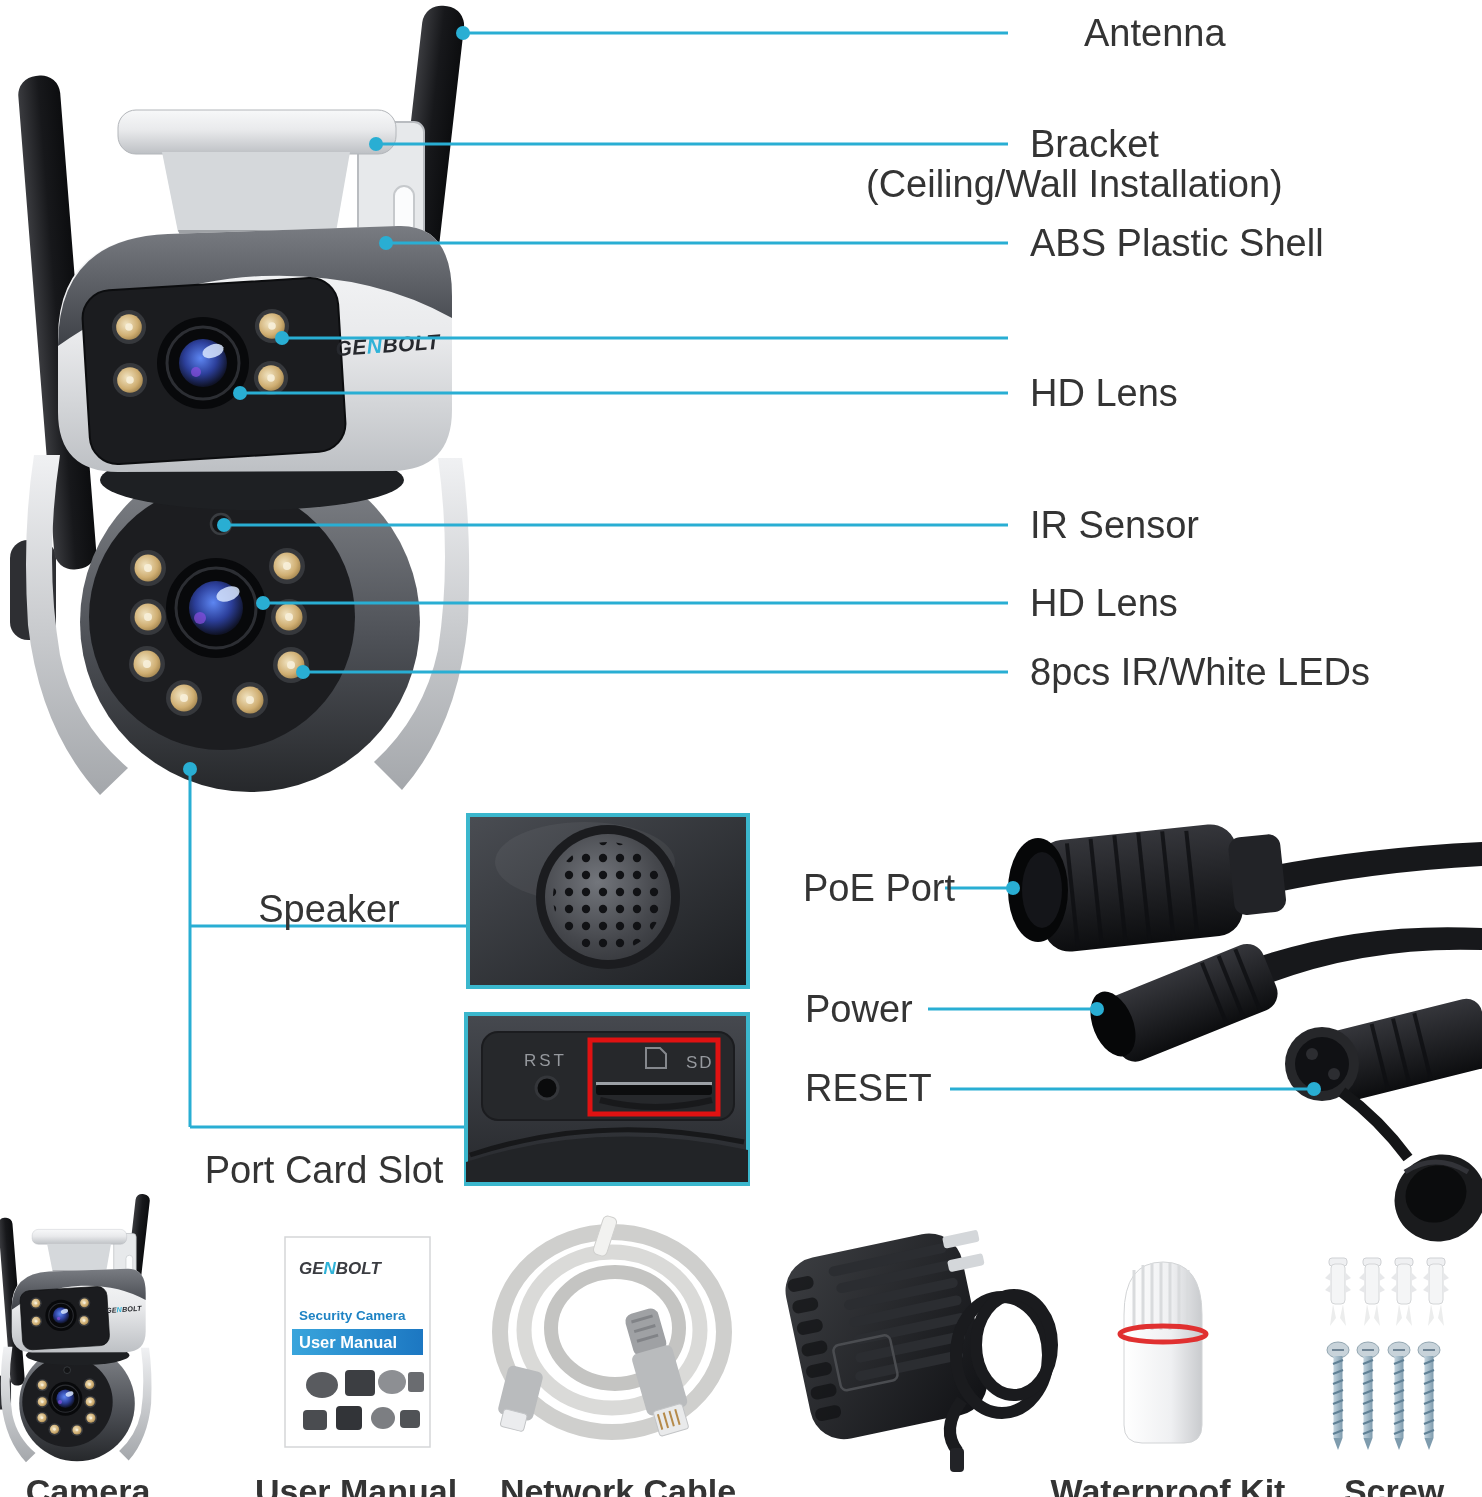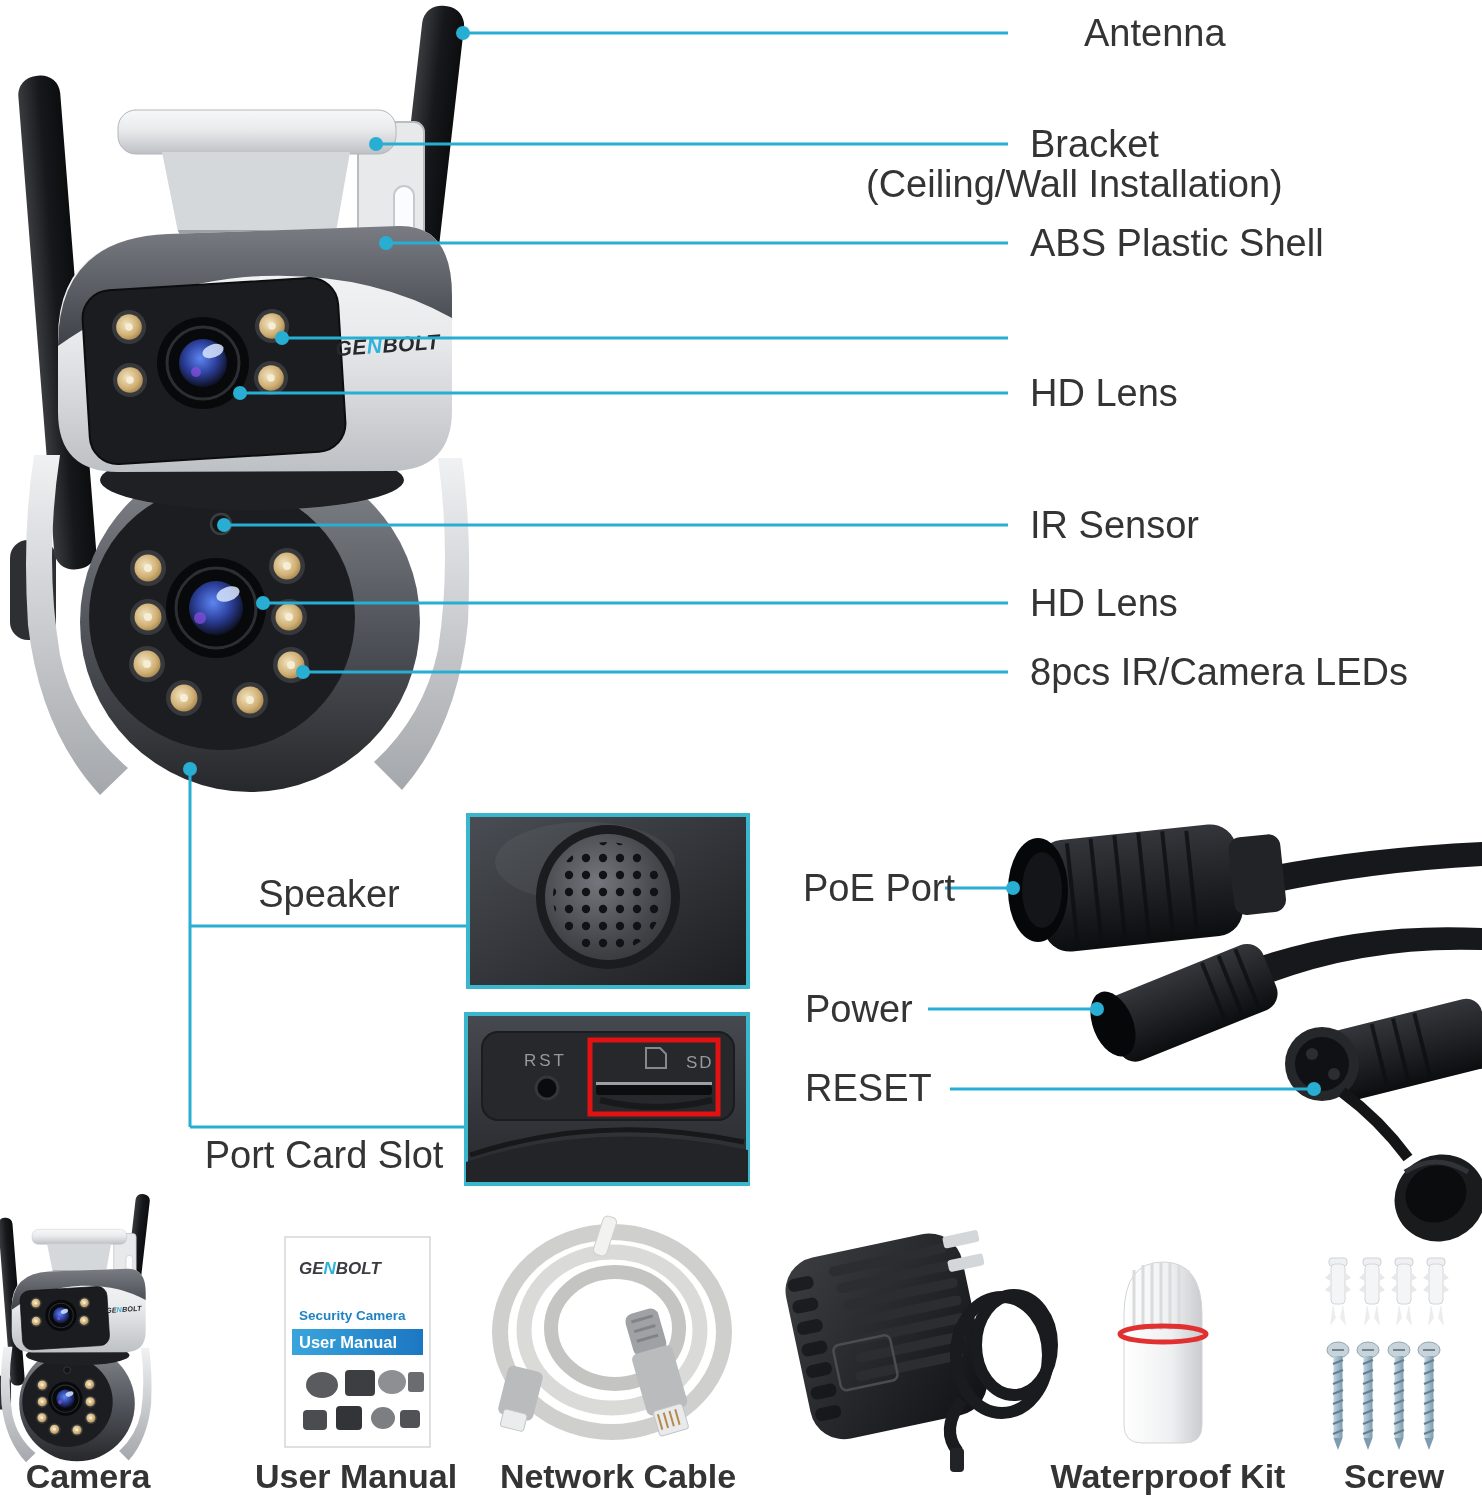--- a/index.html
+++ b/index.html
@@ -7,21 +7,21 @@
     --inset-border:#3bb7cd;
     --redbox:#e01212;
     --txt:#343434;
   }
   html,body{margin:0;padding:0;background:#fff;}
   .stage{position:relative;width:1482px;height:1497px;background:#ffffff;overflow:hidden;
          font-family:"Liberation Sans", sans-serif;}
   .stage svg{position:absolute;left:0;top:0;}
   .lbl{position:absolute;font-size:38px;line-height:48px;color:var(--txt);white-space:nowrap;}
   .lbl.small{font-size:34px;line-height:40px;font-weight:bold;}
-  .center{text-align:center;}
+  .center{text-align:center;margin-top:15px;}
 </style>
 </head>
 <body>
 
 <div class="stage">
 
 <svg width="1482" height="1497" viewBox="0 0 1482 1497">
   <defs>
     <linearGradient id="gAnt" x1="0" y1="0" x2="1" y2="0">
       <stop offset="0" stop-color="#3a3b3f"></stop>
@@ -398,21 +398,21 @@
   </g>
 </svg>
 
   <div class="lbl" style="left:1084px;top:9px">Antenna</div>
   <div class="lbl" style="left:1030px;top:120px">Bracket</div>
   <div class="lbl" style="left:866px;top:160px">(Ceiling/Wall Installation)</div>
   <div class="lbl" style="left:1030px;top:219px">ABS Plastic Shell</div>
   <div class="lbl" style="left:1030px;top:369px">HD Lens</div>
   <div class="lbl" style="left:1030px;top:501px">IR Sensor</div>
   <div class="lbl" style="left:1030px;top:579px">HD Lens</div>
-  <div class="lbl" style="left:1030px;top:648px">8pcs IR/Camera LEDs</div>
+  <div class="lbl" style="left:1030px;top:648px">8pcs IR/White LEDs</div>
   <div class="lbl center" style="left:190px;top:870px;width:278px">Speaker</div>
   <div class="lbl center" style="left:174px;top:1131px;width:300px">Port Card Slot</div>
   <div class="lbl" style="left:803px;top:864px">PoE Port</div>
   <div class="lbl" style="left:805px;top:985px">Power</div>
   <div class="lbl" style="left:805px;top:1064px">RESET</div>
 
   <div class="lbl small center" style="left:8px;top:1456px;width:160px">Camera</div>
   <div class="lbl small center" style="left:255px;top:1456px;width:200px">User Manual</div>
   <div class="lbl small center" style="left:498px;top:1456px;width:240px">Network Cable</div>
   <div class="lbl small center" style="left:1048px;top:1456px;width:240px">Waterproof Kit</div>

